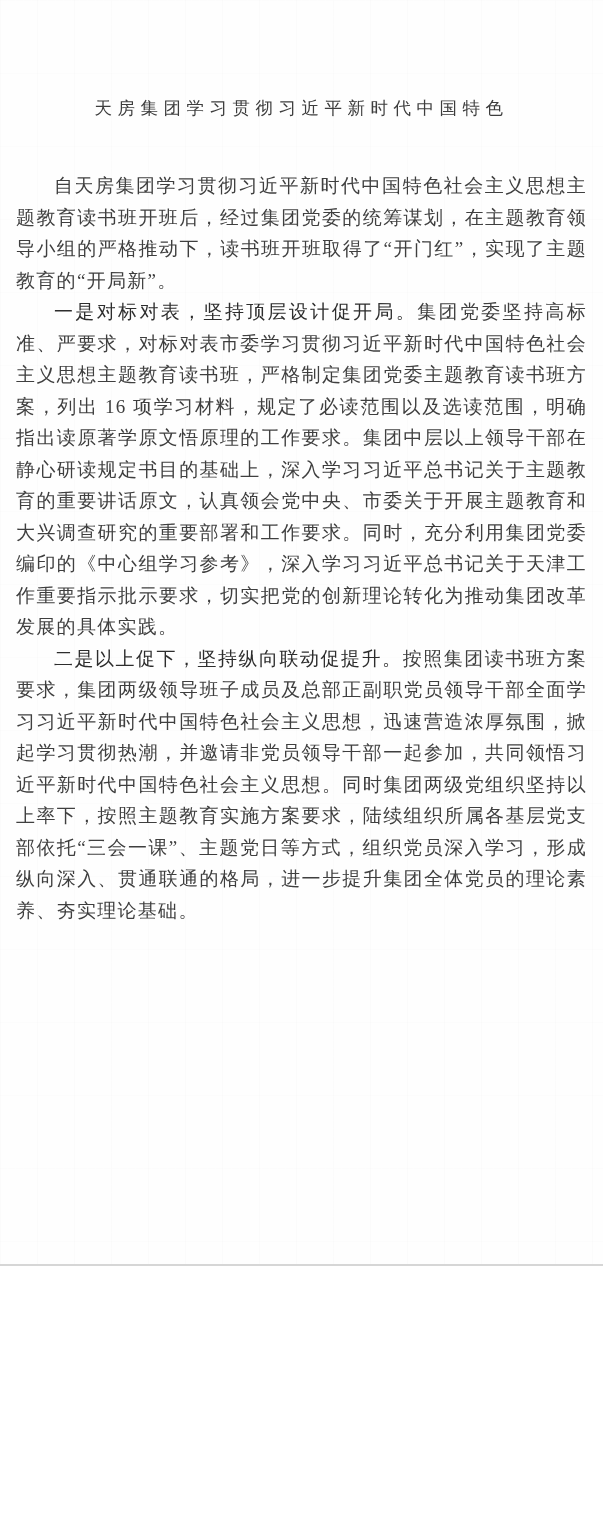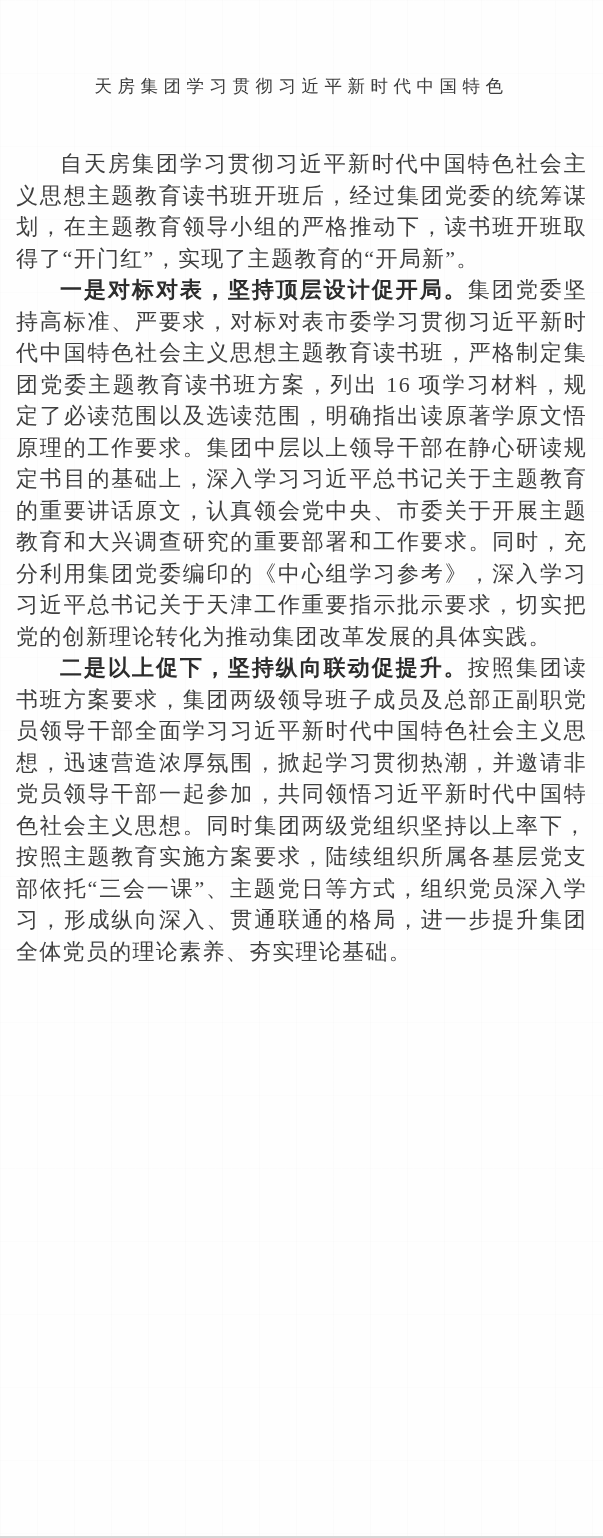--- a/index.html
+++ b/index.html
@@ -8,23 +8,23 @@
     background: #ffffff;
   }
   body {
     width: 603px;
     height: 1538px;
     font-family: "Liberation Serif", "DejaVu Serif", serif;
   }
   .page {
     position: relative;
     width: 603px;
-    height: 1538px;
+    height: 1266px;
     box-sizing: border-box;
-    padding: 66px 16px 0 16px;
+    padding: 88px 16px 0 16px;
     background:
       repeating-linear-gradient(to right, rgba(0,0,0,0.012) 0 1px, transparent 1px 37px),
       repeating-linear-gradient(to bottom, rgba(0,0,0,0.008) 0 1px, transparent 1px 73px),
       #fefefe;
     border-bottom: 2px solid #d6d6d6;
     overflow: hidden;
   }
   .subtitle {
     text-align: center;
     font-size: 17.5px;
@@ -40,29 +40,29 @@
     font-weight: 700;
     letter-spacing: 1px;
     color: #1b1b1b;
     margin-top: 38px;
   }
   .content {
     margin-top: 42px;
   }
   .content p {
     margin: 0;
-    font-size: 22px;
+    font-size: 19px;
     line-height: 31.5px;
     letter-spacing: 1.3px;
     color: #3f3f3f;
     text-align: justify;
     text-indent: 2em;
   }
   .content p b {
-    font-weight: 700;
+    font-weight: 400;
     color: #2d2d2d;
   }
 </style>
 </head>
 <body>
 
 <div class="page">
 
   <div class="subtitle">
     <div>天房集团学习贯彻习近平新时代中国特色</div>

